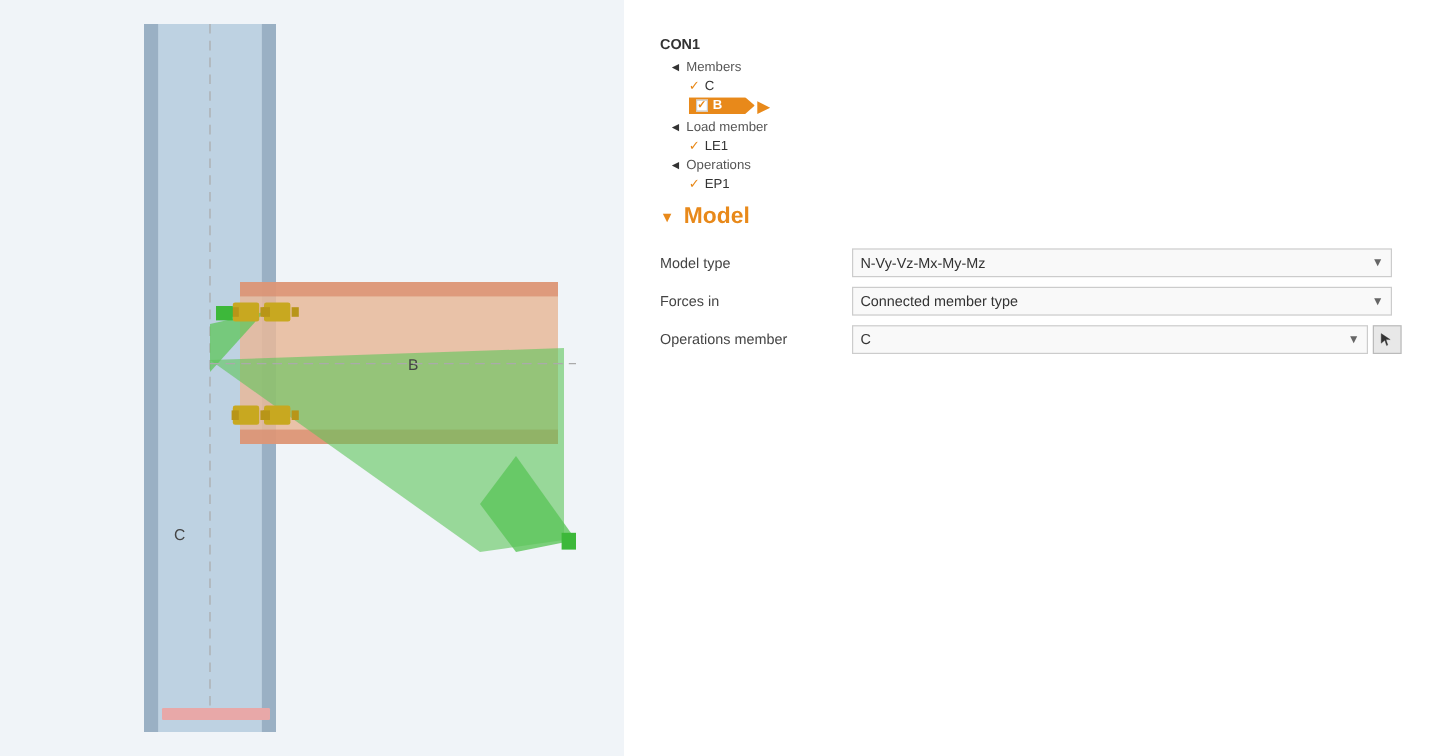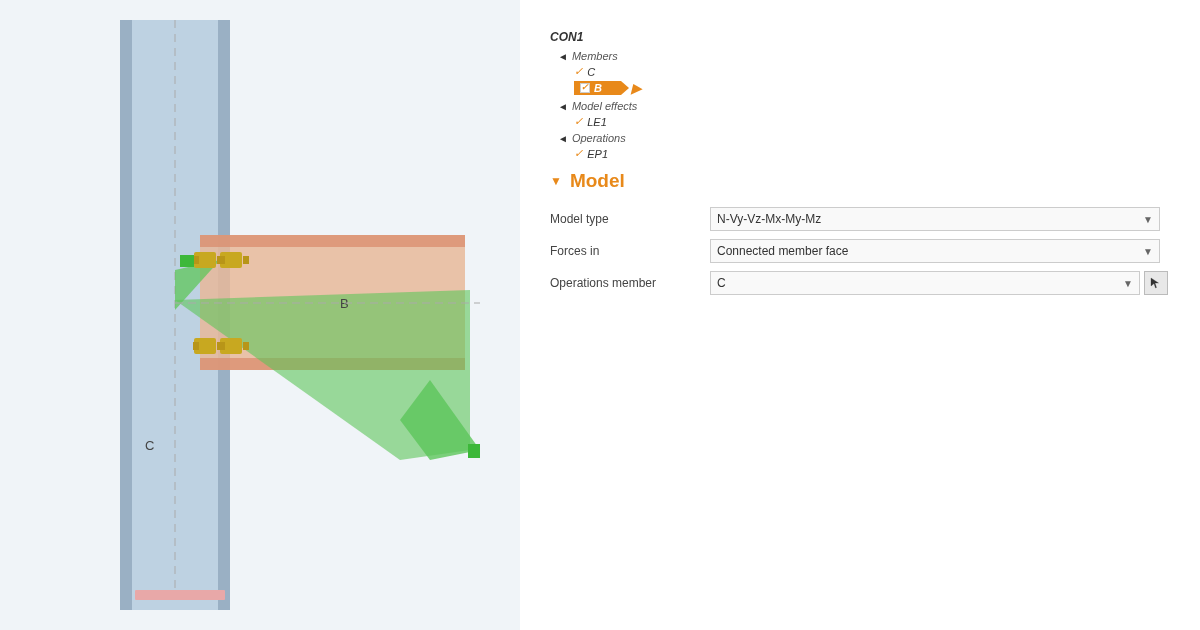--- a/index.html
+++ b/index.html
@@ -30,21 +30,20 @@
       top: 0;
       width: 680px;
       height: 630px;
       background: #ffffff;
       padding: 20px 30px;
     }
 
     
     .tree-section {
       margin-top: 10px;
-      font-style: italic;
     }
     .tree-title {
       font-weight: bold;
       font-size: 12px;
       color: #333;
       margin-bottom: 6px;
     }
     .tree-group {
       margin-left: 8px;
       margin-bottom: 4px;
@@ -286,21 +285,21 @@
           <span>B</span>
         </div>
 
         <span style="color:#e8891a; font-size:14px; margin-left:-2px;">▶</span>
       </div>
     </div>
 
     <div class="tree-group">
       <div class="tree-group-label">
         <span class="arrow">◄</span>
-        <span>Model effects</span>
+        <span>Load member</span>
       </div>
       <div class="tree-item">
         <span class="checkmark">✓</span>
         <span class="tree-item-label">LE1</span>
       </div>
     </div>
 
     <div class="tree-group">
       <div class="tree-group-label">
         <span class="arrow">◄</span>
@@ -326,21 +325,21 @@
           <span>N-Vy-Vz-Mx-My-Mz</span>
           <span class="dropdown-arrow">▼</span>
         </div>
       </div>
     </div>
 
     <div class="property-row">
       <span class="property-label">Forces in</span>
       <div class="property-value">
         <div class="dropdown">
-          <span>Connected member face</span>
+          <span>Connected member type</span>
           <span class="dropdown-arrow">▼</span>
         </div>
       </div>
     </div>
 
     <div class="property-row">
       <span class="property-label">Operations member</span>
       <div class="property-value">
         <div class="connected-member-row">
           <div class="connected-member-dropdown">

